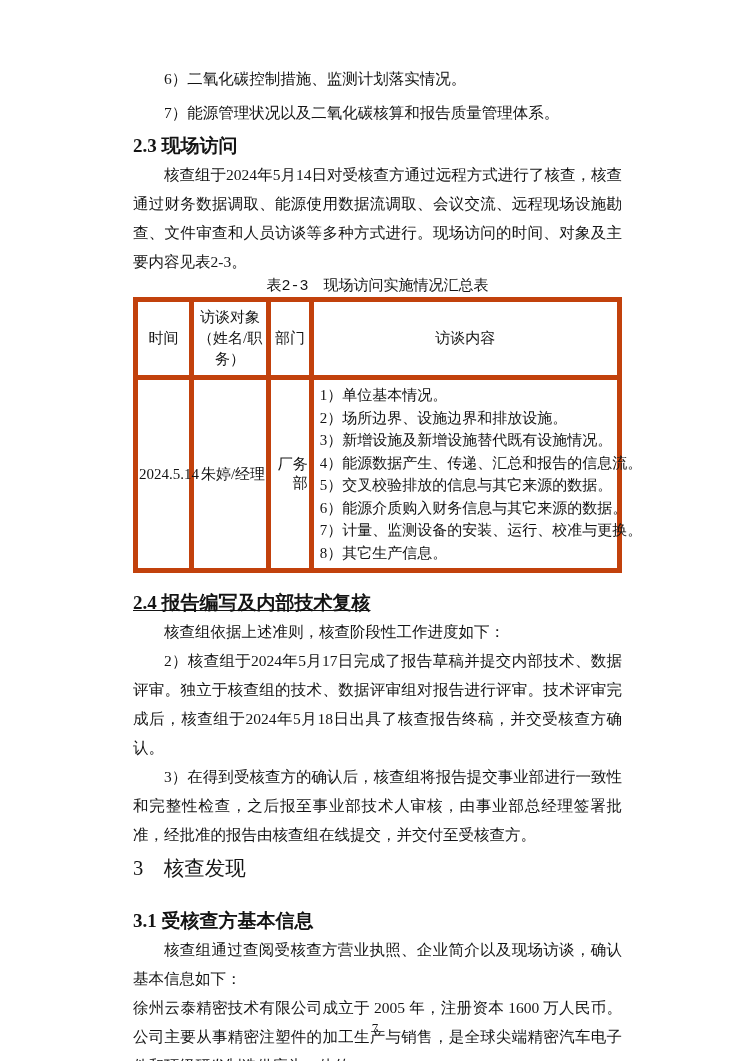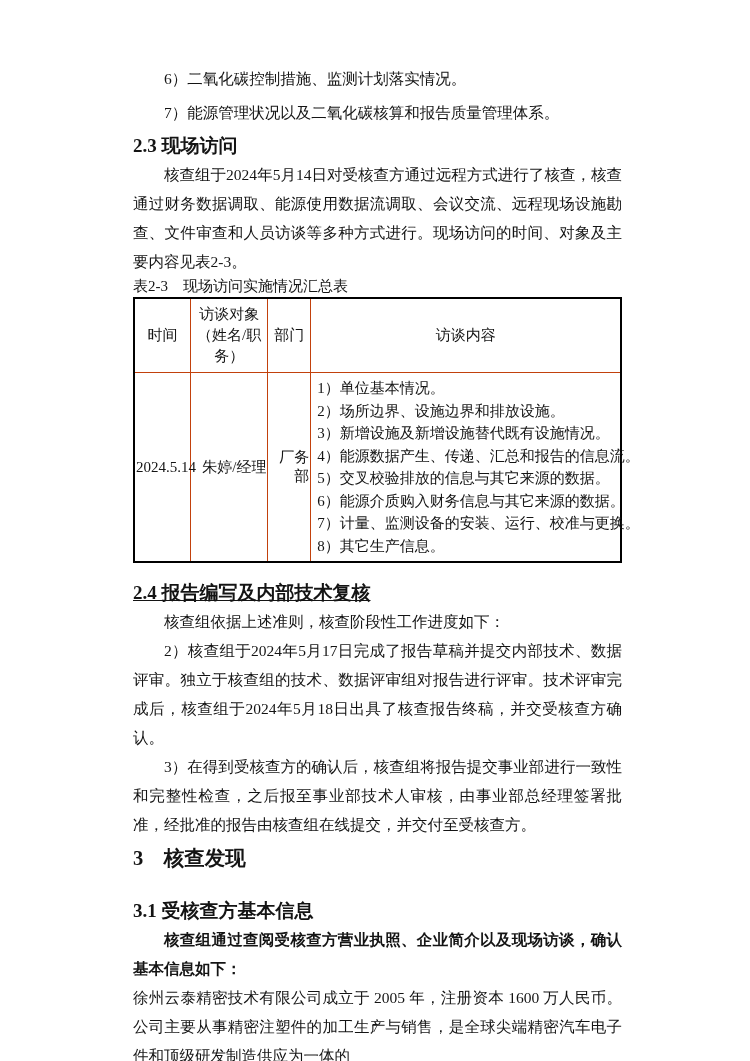--- a/index.html
+++ b/index.html
@@ -28,59 +28,60 @@
     margin: 2px 0 0 0;
     font-size: 19px;
     line-height: 28px;
     font-weight: bold;
   }
   h2.sec24 { margin-top: 16px; text-decoration: underline; }
   h1.chap {
     margin: 4px 0 0 0;
     font-size: 20.5px;
     line-height: 30px;
-    font-weight: bold;
+    font-weight: normal;
   }
   h2.sec31 { margin-top: 24px; }
   .para23 { margin-top: 2px; }
   .caption {
-    text-align: left;
+    text-align: center;
     font-size: 15px;
     line-height: 21px;
     margin-top: 0;
+    font-family: Liberation Mono, monospace;
   }
   table.visit {
     width: 100%;
     border-collapse: collapse;
     border: 2px solid #000;
     font-size: 15px;
     table-layout: fixed;
   }
   table.visit th, table.visit td {
-    border: 1px solid #c2410c;
+    border: 5px solid #c2410c;
     font-weight: normal;
     vertical-align: middle;
   }
   table.visit th {
     text-align: center;
     line-height: 21px;
     padding: 5px 2px;
   }
   td.c-cell { text-align: right; padding: 2px 1px; }
   td.contents-cell {
     text-align: left;
     padding: 4px 2px 4px 6px;
   }
   td.contents-cell .c-line {
     line-height: 22.5px;
     white-space: nowrap;
   }
   .sect24-intro { margin-top: 8px; line-height: 30px; }
   .lh30 { line-height: 30px; }
-  .para31a { margin-top: 4px; line-height: 30px; font-weight: bold; }
+  .para31a { margin-top: 4px; line-height: 30px; }
   .para31b { line-height: 30px; }
   .page-num {
     position: absolute;
     left: 0; right: 0;
     bottom: 26px;
     text-align: center;
     font-size: 13px;
     line-height: 15px;
   }
 </style>

